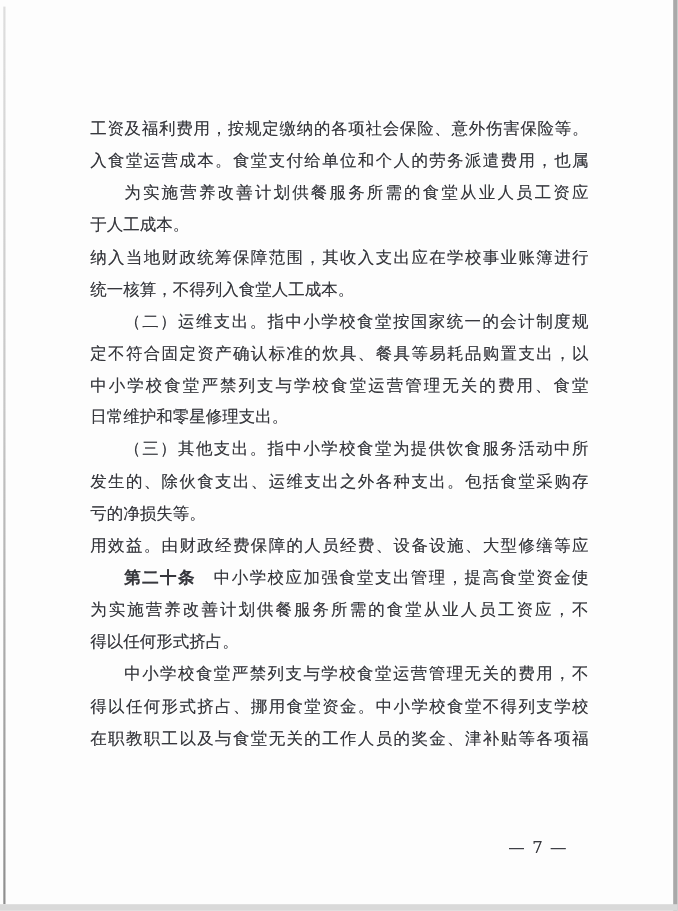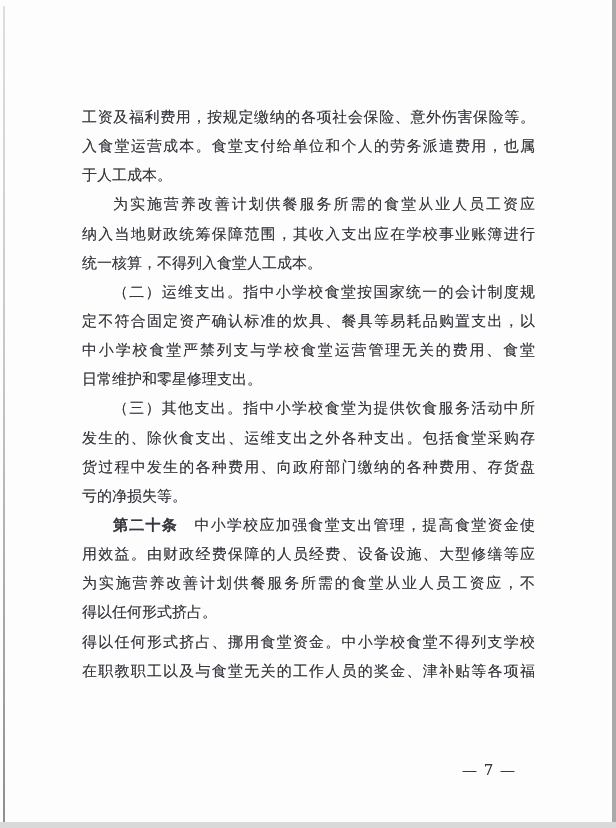--- a/index.html
+++ b/index.html
@@ -68,36 +68,36 @@
     background: var(--edge-bottom, #d9d9d9);
   }
 </style>
 </head>
 <body style="--page-bg: #fdfdfd; --text: #36373c; --edge-right: #a9a9a9; --edge-bottom: #d9d9d9; --edge-left-top: #dedede; --edge-left-bottom: #8e8e8e;">
 
 <div class="page">
   <div class="text-block" id="text-block">
       <div class="line">工资及福利费用，按规定缴纳的各项社会保险、意外伤害保险等。</div>
       <div class="line">入食堂运营成本。食堂支付给单位和个人的劳务派遣费用，也属</div>
+      <div class="line indent">为实施营养改善计划供餐服务所需的食堂从业人员工资应</div>
       <div class="line short">于人工成本。</div>
-      <div class="line indent">为实施营养改善计划供餐服务所需的食堂从业人员工资应</div>
       <div class="line">纳入当地财政统筹保障范围，其收入支出应在学校事业账簿进行</div>
       <div class="line short">统一核算，不得列入食堂人工成本。</div>
       <div class="line indent">（二）运维支出。指中小学校食堂按国家统一的会计制度规</div>
       <div class="line">定不符合固定资产确认标准的炊具、餐具等易耗品购置支出，以</div>
       <div class="line">中小学校食堂严禁列支与学校食堂运营管理无关的费用、食堂</div>
       <div class="line short">日常维护和零星修理支出。</div>
       <div class="line indent">（三）其他支出。指中小学校食堂为提供饮食服务活动中所</div>
       <div class="line">发生的、除伙食支出、运维支出之外各种支出。包括食堂采购存</div>
-      <div class="line">货过程中发生的各种费用、向政府部门缴纳的各种费用、存货盘</div>
       <div class="line short">亏的净损失等。</div>
+      <div class="line">用效益。由财政经费保障的人员经费、设备设施、大型修缮等应</div>
       <div class="line indent"><b>第二十条</b>　中小学校应加强食堂支出管理，提高食堂资金使</div>
-      <div class="line">用效益。由财政经费保障的人员经费、设备设施、大型修缮等应</div>
       <div class="line">为实施营养改善计划供餐服务所需的食堂从业人员工资应，不</div>
       <div class="line short">得以任何形式挤占。</div>
+      <div class="line indent">中小学校食堂严禁列支与学校食堂运营管理无关的费用，不</div>
       <div class="line">得以任何形式挤占、挪用食堂资金。中小学校食堂不得列支学校</div>
       <div class="line">在职教职工以及与食堂无关的工作人员的奖金、津补贴等各项福</div>
     </div>
   <div class="page-number">— 7 —</div>
   <div class="edge edge-left"></div>
   <div class="edge edge-right"></div>
   <div class="edge edge-bottom"></div>
 </div>
 
 </body></html>

